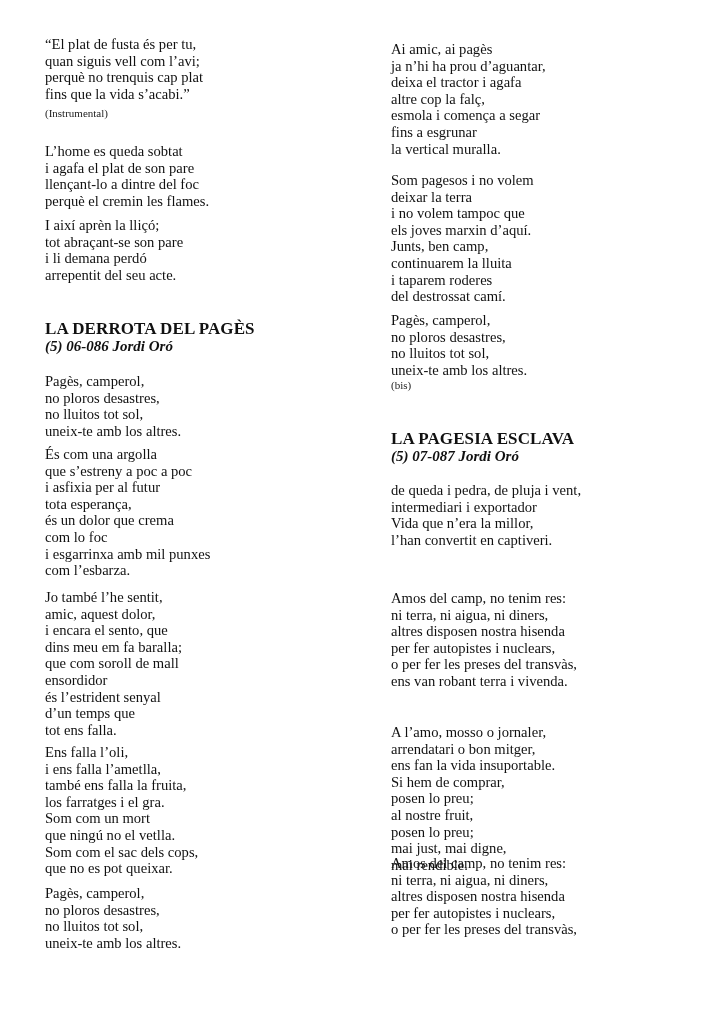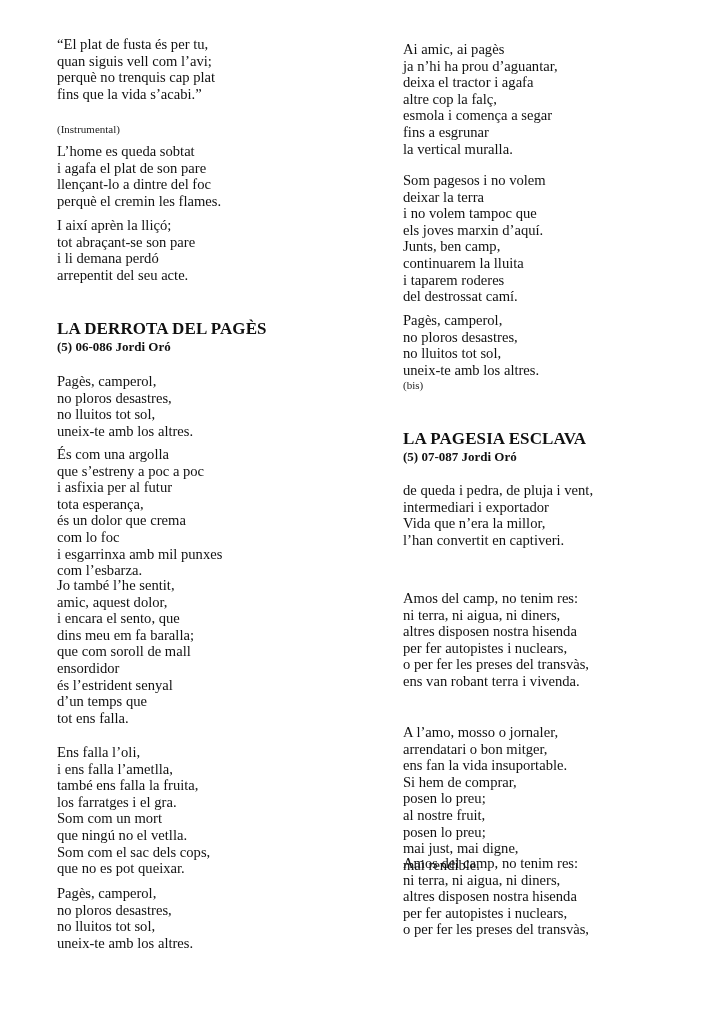--- a/index.html
+++ b/index.html
@@ -8,36 +8,36 @@
       font-family: "Liberation Serif", "DejaVu Serif", serif;
       color: #111111;
     }
     .col { position: absolute; top: 0; }
     .col-left { left: 45px; width: 310px; }
     .col-right { left: 391px; width: 320px; }
     .stanza { margin: 0; font-size: 14.6px; line-height: 16.6px; }
     .stanza .line { display: block; white-space: nowrap; }
     .note { font-size: 11px; line-height: 14px; display: block; color: #222; }
     .title { font-weight: bold; font-size: 17px; line-height: 18px; margin: 0; white-space: nowrap; letter-spacing: 0.1px; }
-    .subtitle { font-weight: bold; font-size: 13px; line-height: 15px; margin: 0; white-space: nowrap; }
-    .abs { position: absolute; left: 0; margin-left: 12px; }
+    .subtitle { font-weight: bold; font-size: 15px; line-height: 15px; margin: 0; white-space: nowrap; font-style: italic; }
+    .abs { position: absolute; left: 0; }
   </style>
 </head>
 <body>
 
 <div class="col col-left">
 
   <div class="stanza abs" style="top:36px">
     <span class="line">“El plat de fusta és per tu,</span>
     <span class="line">quan siguis vell com l’avi;</span>
     <span class="line">perquè no trenquis cap plat</span>
     <span class="line">fins que la vida s’acabi.”</span>
   </div>
 
-  <span class="note abs" style="top:122px">(Instrumental)</span>
+  <span class="note abs" style="top:106px">(Instrumental)</span>
 
   <div class="stanza abs" style="top:143px">
     <span class="line">L’home es queda sobtat</span>
     <span class="line">i agafa el plat de son pare</span>
     <span class="line">llençant-lo a dintre del foc</span>
     <span class="line">perquè el cremin les flames.</span>
   </div>
 
   <div class="stanza abs" style="top:217px">
     <span class="line">I així aprèn la lliçó;</span>
@@ -60,21 +60,21 @@
     <span class="line">És com una argolla</span>
     <span class="line">que s’estreny a poc a poc</span>
     <span class="line">i asfixia per al futur</span>
     <span class="line">tota esperança,</span>
     <span class="line">és un dolor que crema</span>
     <span class="line">com lo foc</span>
     <span class="line">i esgarrinxa amb mil punxes</span>
     <span class="line">com l’esbarza.</span>
   </div>
 
-  <div class="stanza abs" style="top:577px">
+  <div class="stanza abs" style="top:589px">
     <span class="line">Jo també l’he sentit,</span>
     <span class="line">amic, aquest dolor,</span>
     <span class="line">i encara el sento, que</span>
     <span class="line">dins meu em fa baralla;</span>
     <span class="line">que com soroll de mall</span>
     <span class="line">ensordidor</span>
     <span class="line">és l’estrident senyal</span>
     <span class="line">d’un temps que</span>
     <span class="line">tot ens falla.</span>
   </div>

